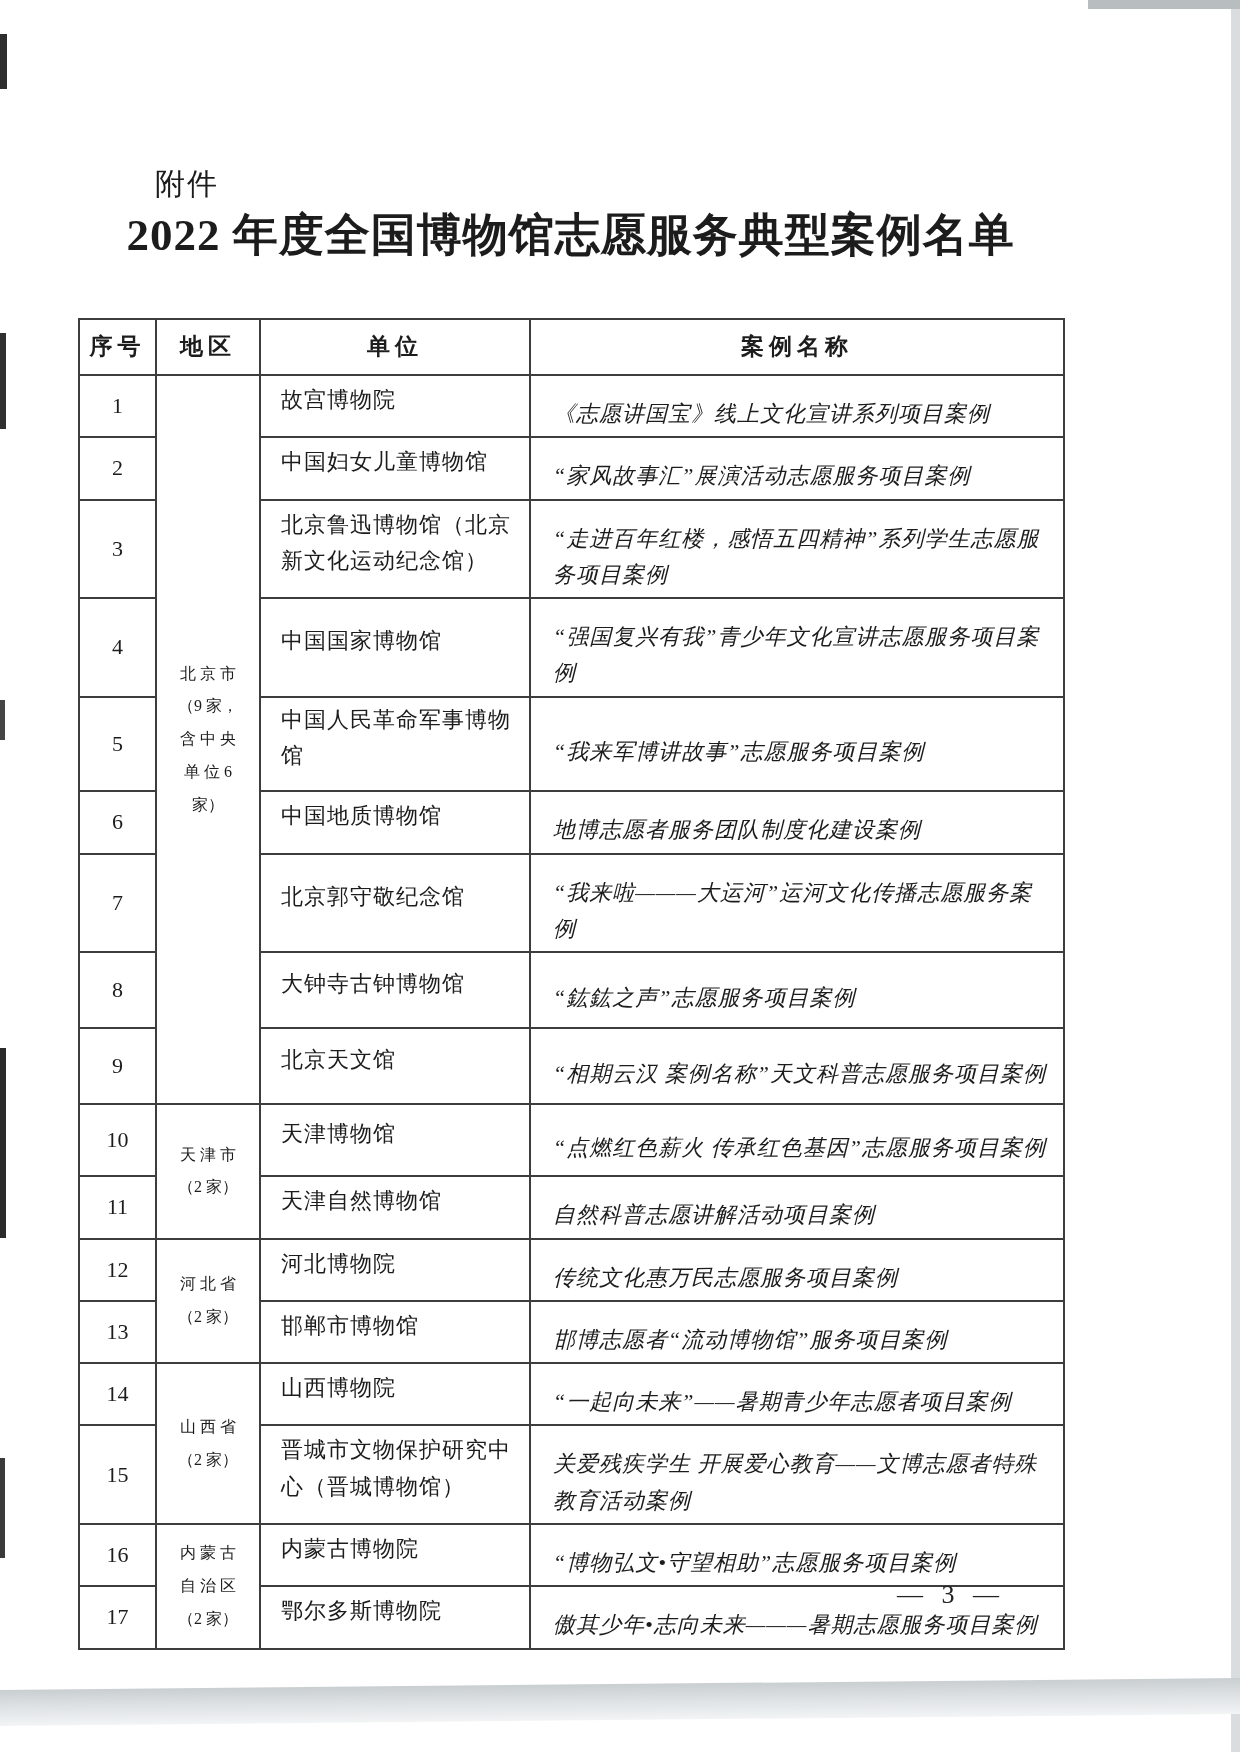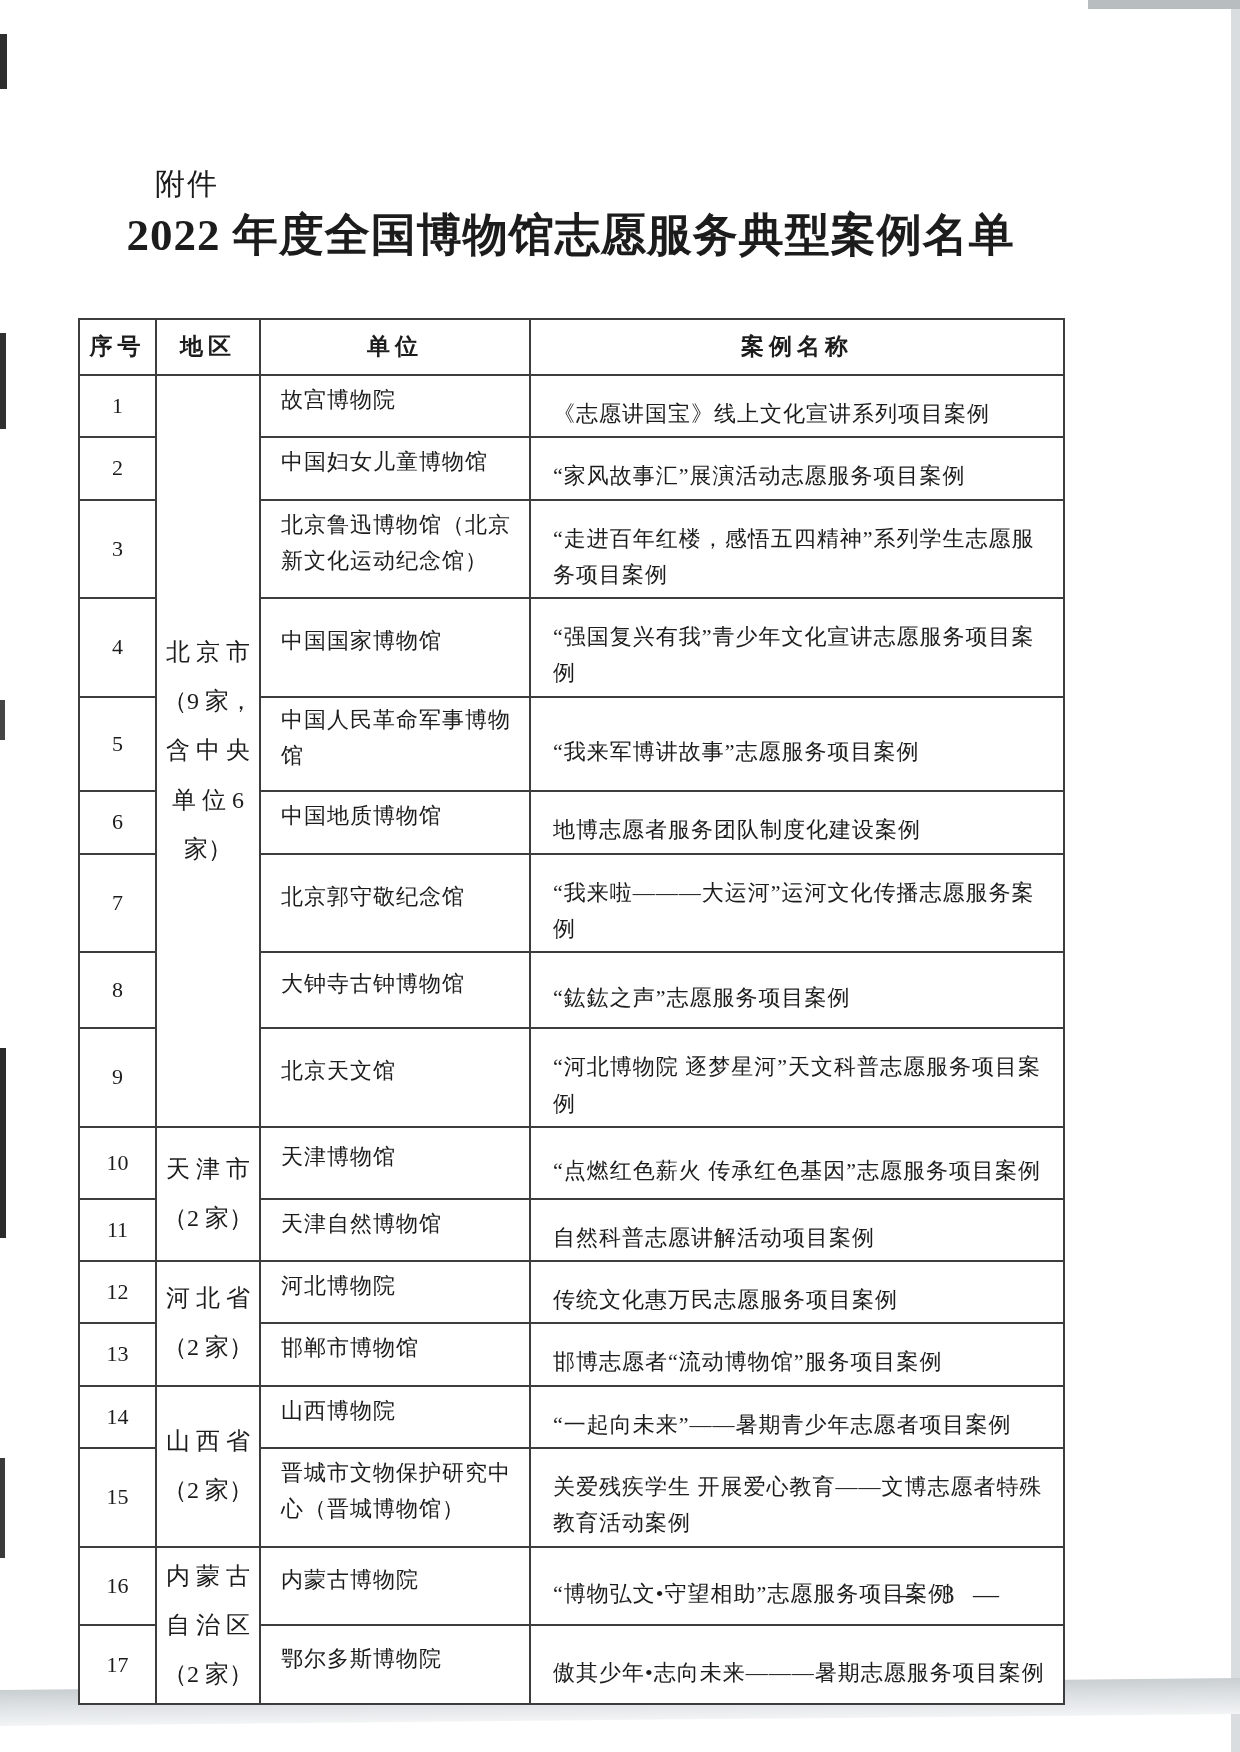--- a/index.html
+++ b/index.html
@@ -64,24 +64,24 @@
   .case-table tbody tr{height:62px;}
   .case-table tbody tr:nth-child(3){height:88px;}
   .case-table tbody tr:nth-child(8){height:76px;}
   .case-table tbody tr:nth-child(9){height:76px;}
   .case-table tbody tr:nth-child(10){height:72px;}
   .case-table tbody tr:nth-child(15){height:88px;}
 
   td.cell-num{text-align:center;font-size:22px;}
   td.cell-region{
     text-align:center;white-space:pre-line;
-    font-size:24px;line-height:2.05;padding:4px 2px;
+    font-size:16px;line-height:2.05;padding:4px 2px;
   }
   td.cell-unit{padding:4px 10px 16px 20px;letter-spacing:1px;}
-  td.cell-case{padding:20px 12px 4px 22px;letter-spacing:1px;}
+  td.cell-case{padding:20px 12px 4px 22px;letter-spacing:1px;font-style:italic;}
 
   .page-number{
     position:absolute;left:78px;top:1580px;width:985px;
     text-align:right;padding-right:58px;box-sizing:border-box;
     font-size:26px;letter-spacing:6px;color:#222;
   }
 </style>
 </head>
 <body>
 
@@ -159,21 +159,21 @@
           <td class="cell-case">“我来啦———大运河”运河文化传播志愿服务案例</td>
         </tr>
         <tr>
           <td class="cell-num">8</td>
           <td class="cell-unit">大钟寺古钟博物馆</td>
           <td class="cell-case">“鈜鈜之声”志愿服务项目案例</td>
         </tr>
         <tr>
           <td class="cell-num">9</td>
           <td class="cell-unit">北京天文馆</td>
-          <td class="cell-case">“河北博物院 逐梦星河”天文科普志愿服务项目案例</td>
+          <td class="cell-case">“相期云汉 案例名称”天文科普志愿服务项目案例</td>
         </tr>
         <tr>
           <td class="cell-num">10</td>
           <td class="cell-region" rowspan="2">天 津 市
 （2 家）</td>
           <td class="cell-unit">天津博物馆</td>
           <td class="cell-case">“点燃红色薪火 传承红色基因”志愿服务项目案例</td>
         </tr>
         <tr>
           <td class="cell-num">11</td>

